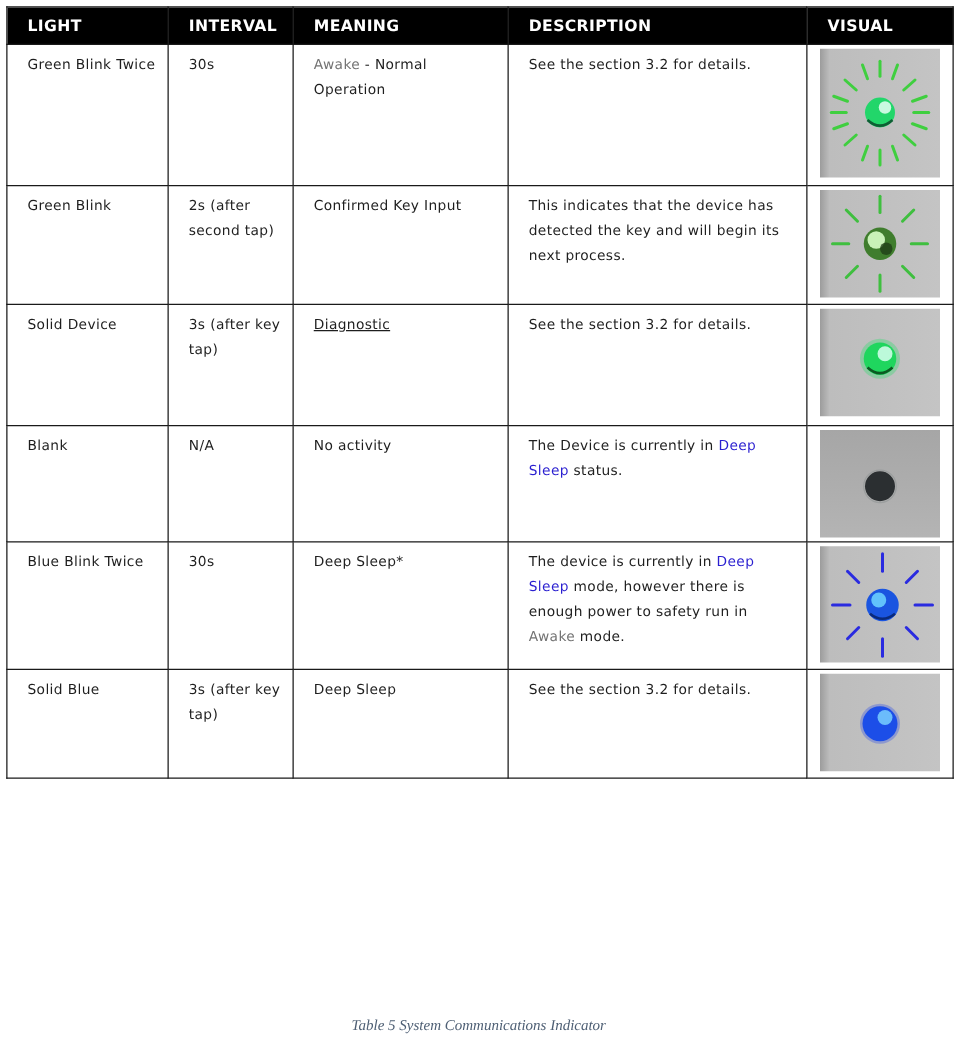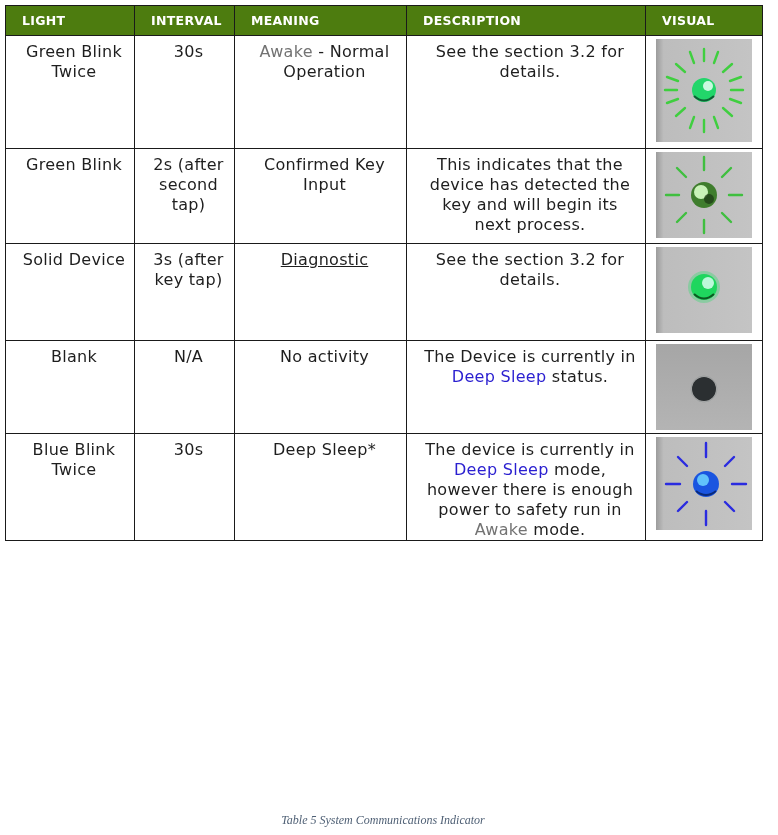--- a/index.html
+++ b/index.html
@@ -4,28 +4,27 @@
 <style>
   html, body { margin: 0; padding: 0; background: #ffffff; }
   body { width: 778px; height: 835px; position: relative; font-family: "DejaVu Sans", sans-serif; overflow: hidden; }
   table.led {
     position: absolute; left: 5px; top: 5px;
     border-collapse: collapse; table-layout: fixed;
     width: 757px;
   }
   table.led th, table.led td { border: 1.5px solid #1a1a1a; vertical-align: top; }
   table.led th {
-    background: #4d7c0f; color: #ffffff; text-align: left;
+    background: #000000; color: #ffffff; text-align: left;
     font-weight: bold; font-size: 12.5px; letter-spacing: 0.3px;
     height: 29px; padding: 0 0 0 16px; vertical-align: middle;
   }
   table.led td {
-    font-size: 16px; line-height: 20px; color: #1e1e1e; letter-spacing: 0.3px;
+    font-size: 11px; line-height: 20px; color: #1e1e1e; letter-spacing: 0.3px;
     padding: 6px 8px 0 16px;
-    text-align: center;
   }
   table.led td.visual { padding: 3px 6px 3px 6px; }
   .c-green { color: #737373; }
   .c-purple { color: #8a3fb4; text-decoration: underline; }
   .c-blue { color: #2a1fd0; }
   .c-orange { color: #e6803a; }
   .photo {
     width: 96px; height: 86px; margin: 0 auto; position: relative;
     background: linear-gradient(90deg, #9c9c9c 0%, #bdbdbd 8%, #c4c4c4 100%);
     overflow: hidden;
@@ -170,17 +169,32 @@
                 <line x1="78" y1="74" x2="69" y2="65"></line>
             </g>
             <circle cx="50" cy="47" r="13" fill="#1a55e0"></circle>
             <circle cx="47" cy="43" r="6" fill="#6fd6ff" opacity="0.85"></circle>
             <path d="M40 54 Q50 62 60 54" stroke="#0a2a7a" stroke-width="2" fill="none"></path>
           </svg>
         </div>
       </td>
     </tr>
 
+    <tr style="height:87px">
+      <td class="c-blue">Solid Blue</td>
+      <td>3s (after key tap)</td>
+      <td class="c-blue">Deep Sleep</td>
+      <td>See the section 3.2 for details.</td>
+      <td class="visual">
+        <div class="photo" style="height:78px">
+          <svg viewBox="0 0 96 78">
+            <circle cx="48" cy="40" r="16" fill="#1a3ef0" opacity="0.3"></circle>
+            <circle cx="48" cy="40" r="14" fill="#1c4ee8"></circle>
+            <circle cx="52" cy="35" r="6" fill="#7fd8ff" opacity="0.8"></circle>
+          </svg>
+        </div>
+      </td>
+    </tr>
 
   </tbody>
 </table>
 
 <div class="caption">Table 5 System Communications Indicator</div>
 
 </body></html>

